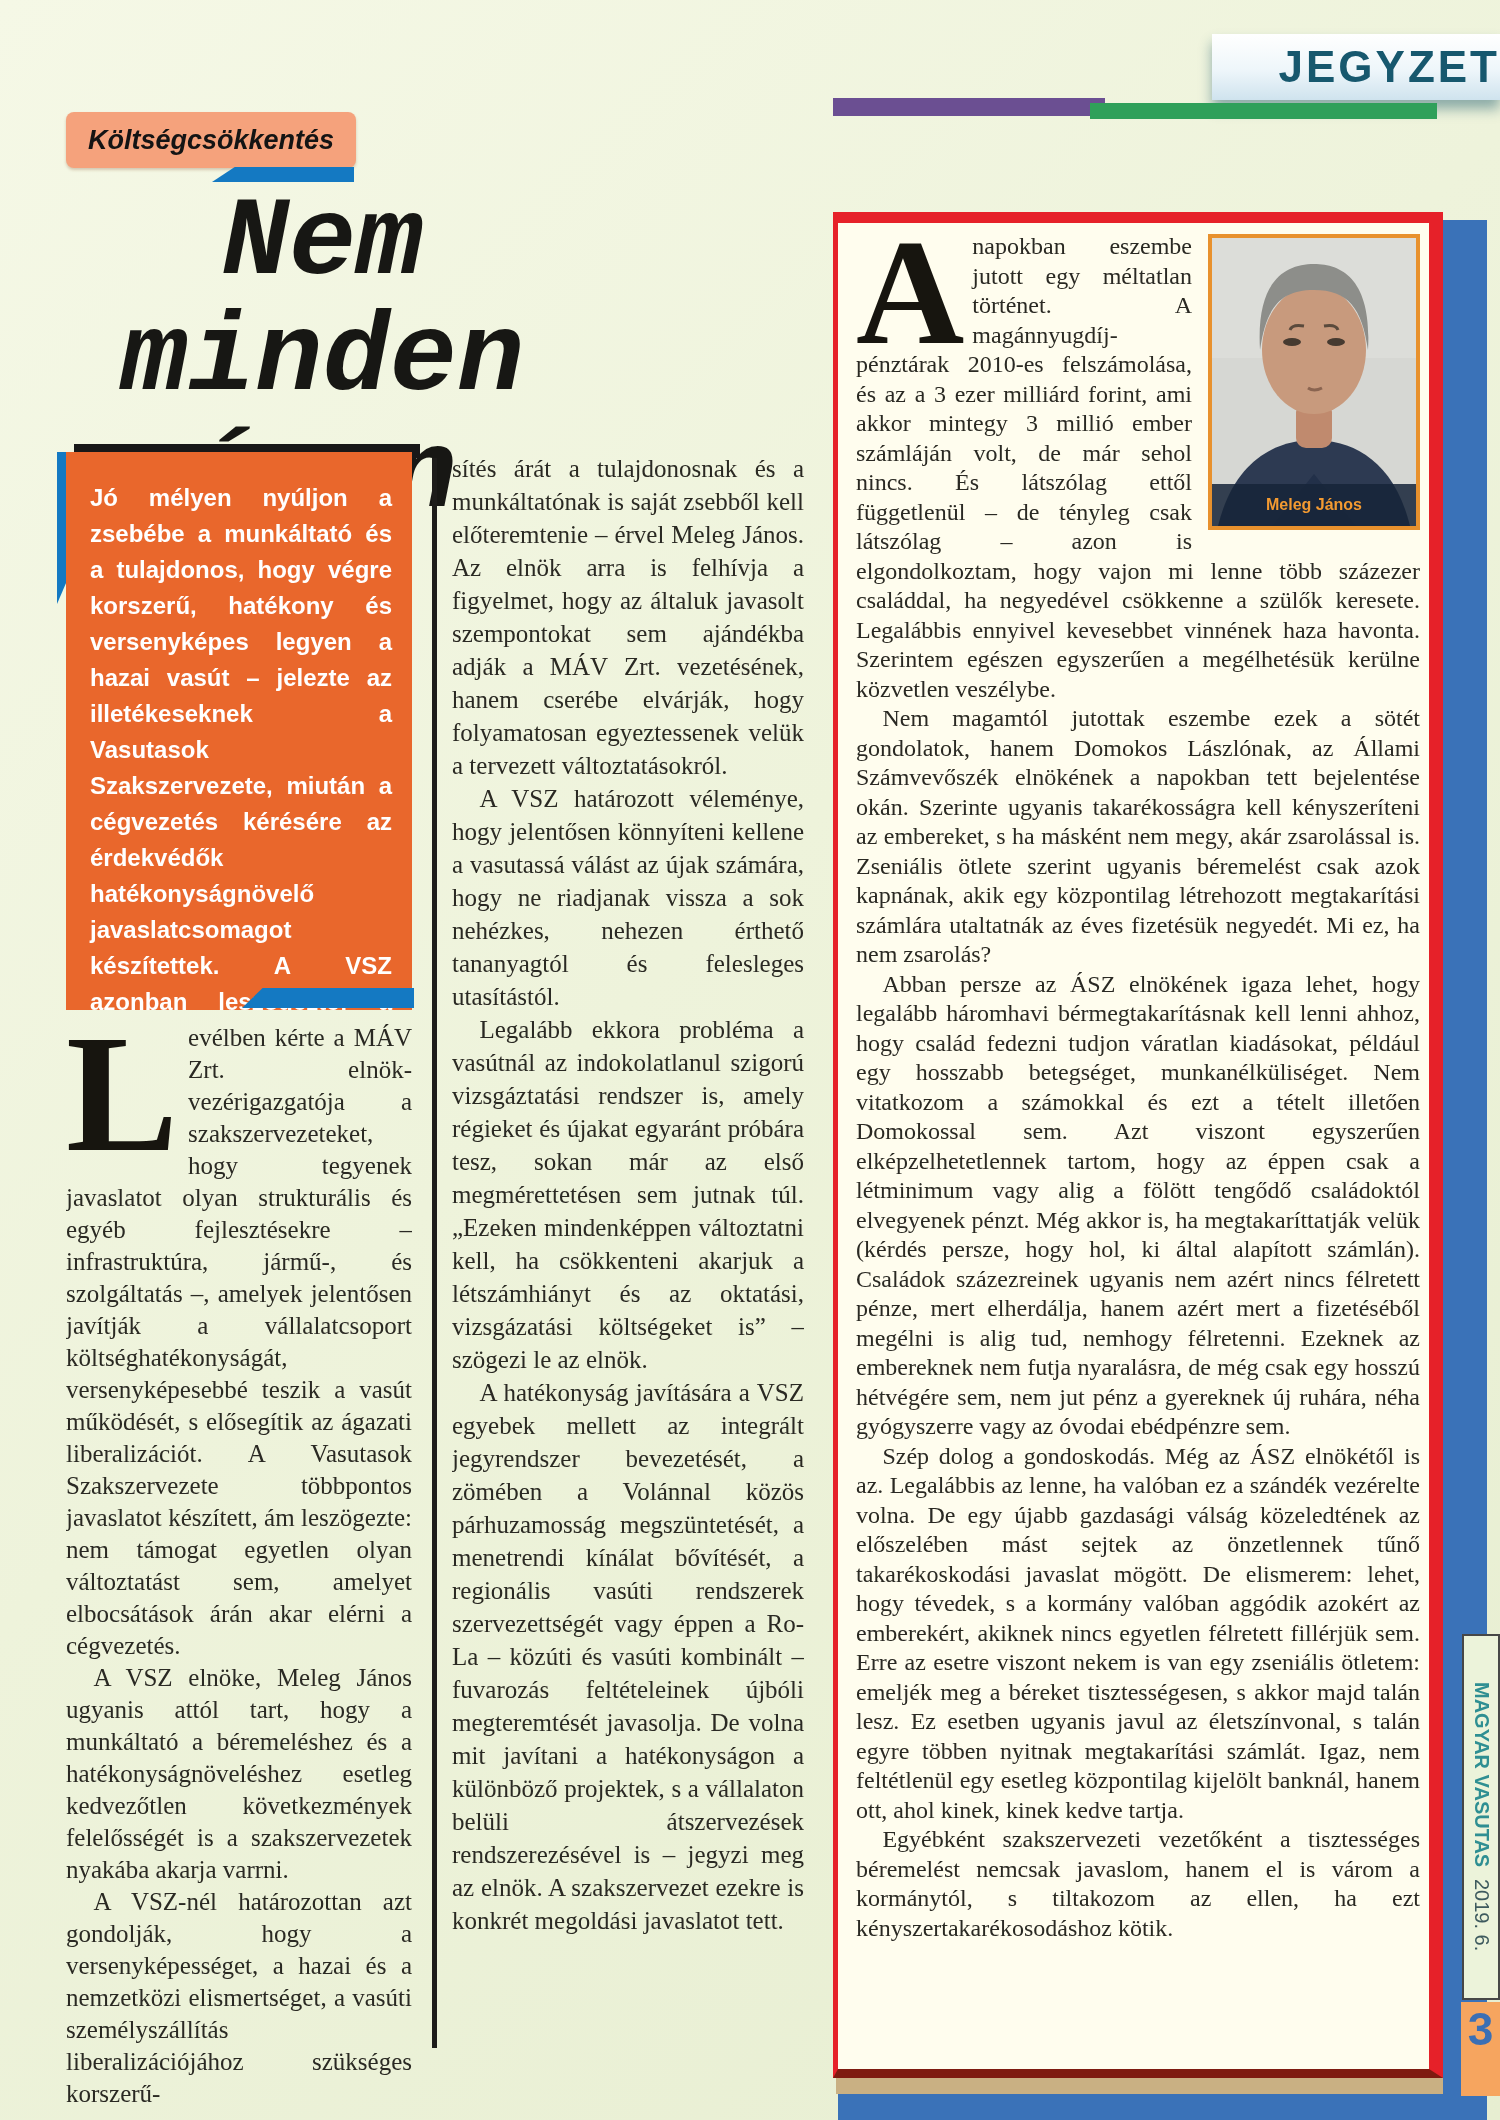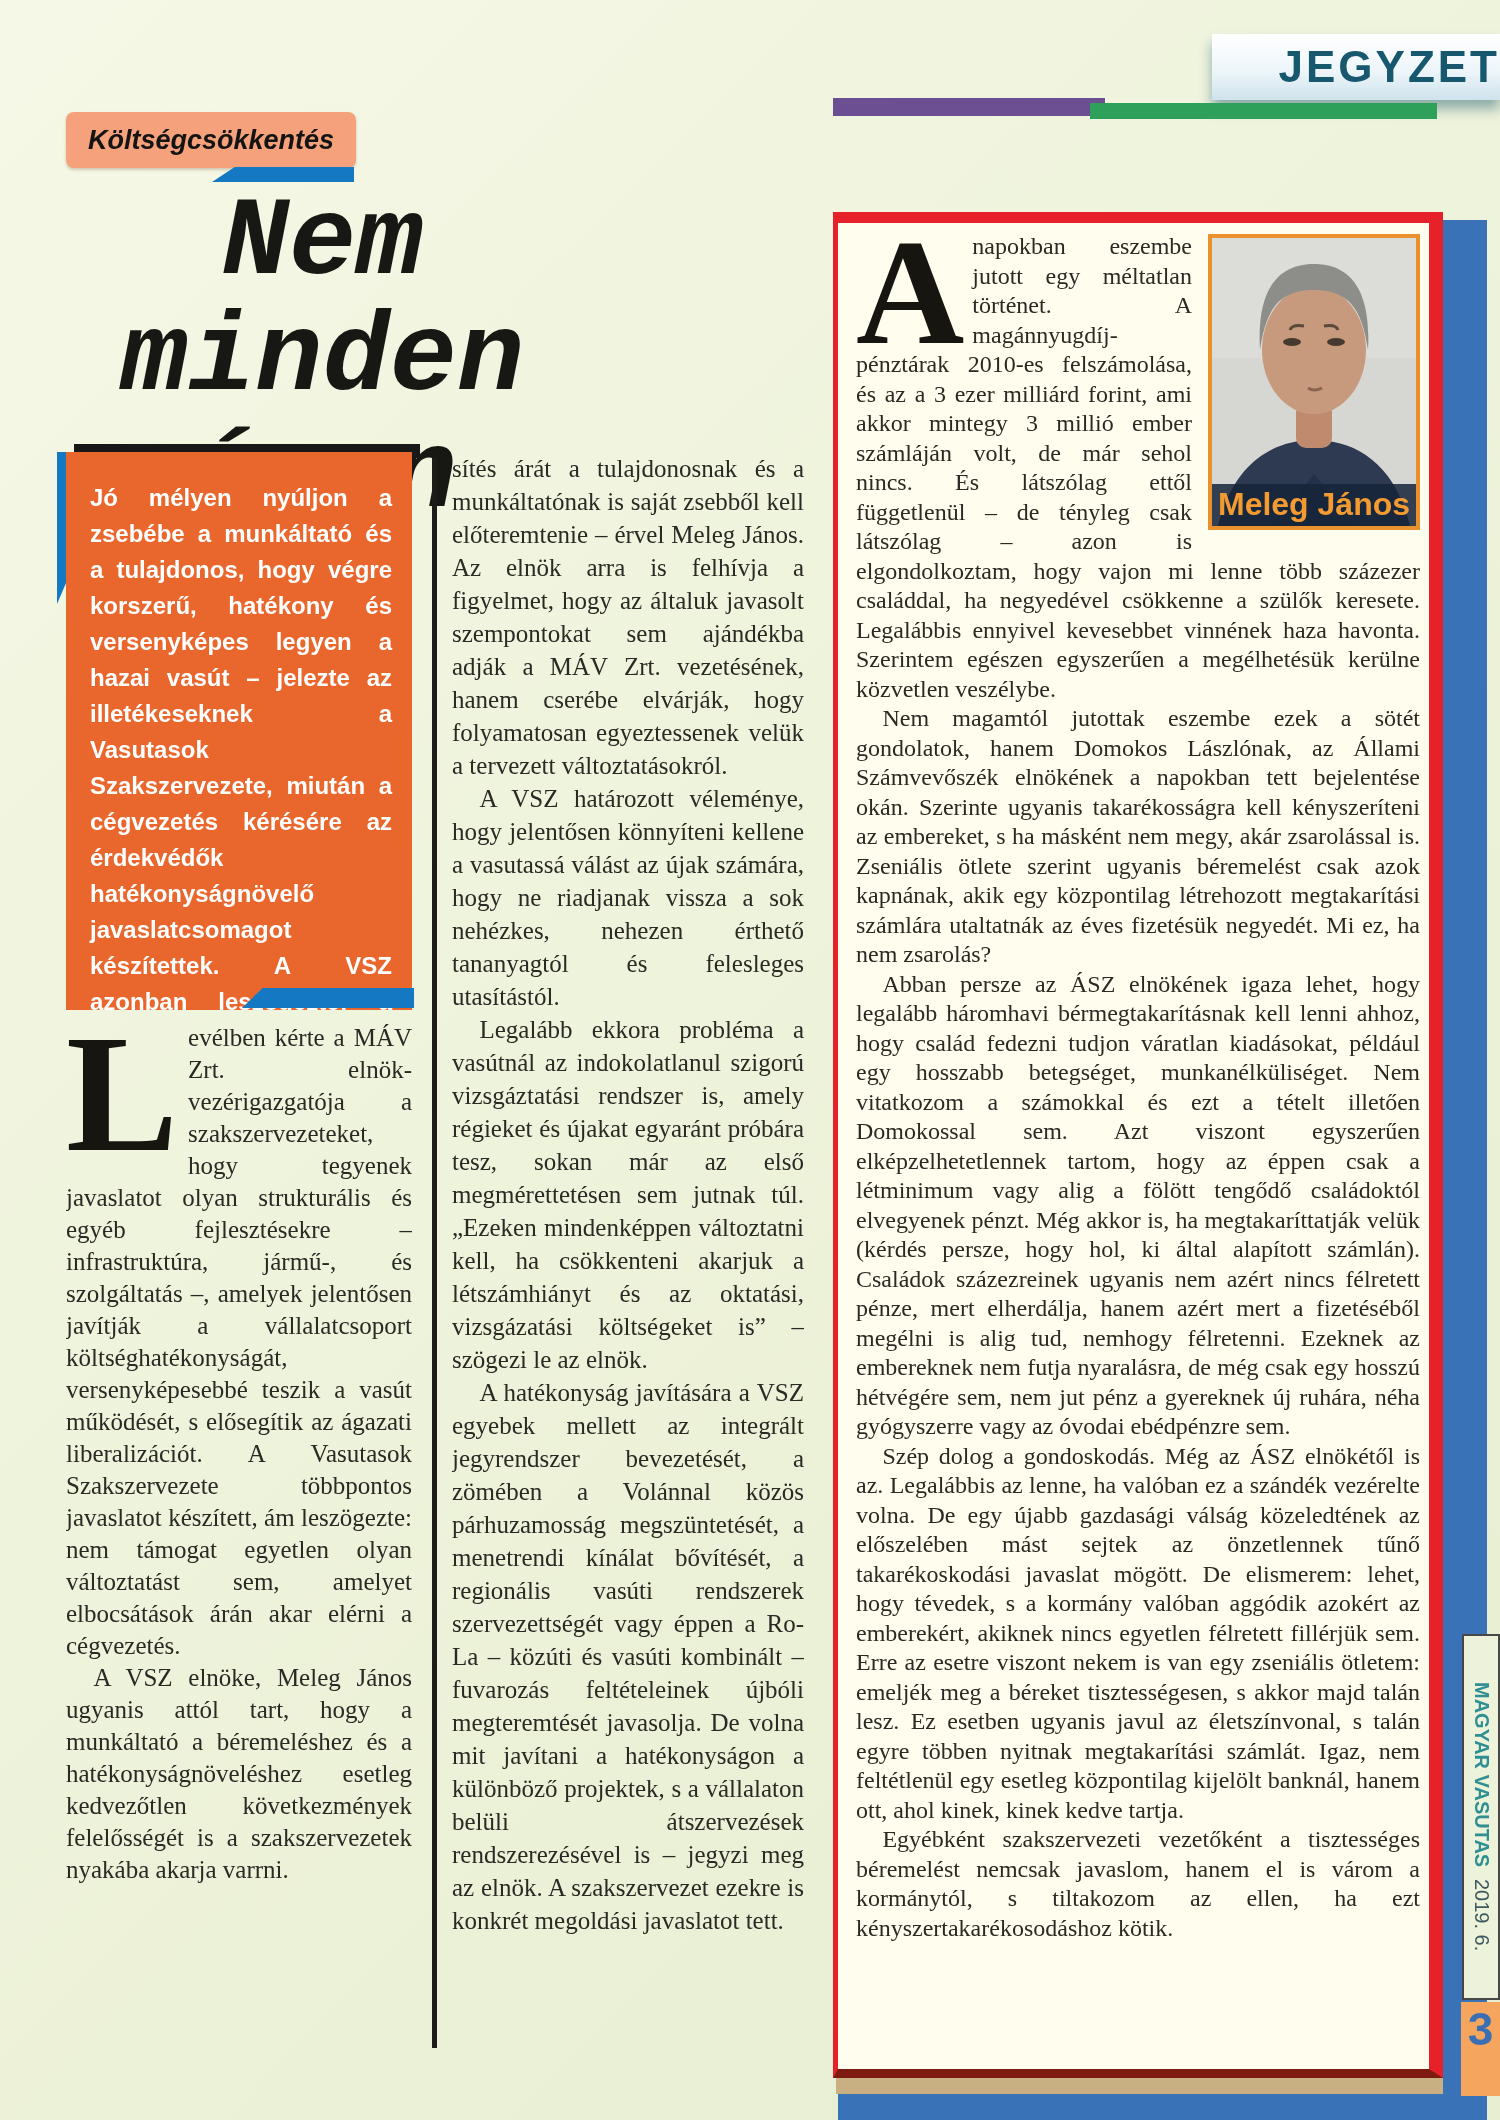--- a/index.html
+++ b/index.html
@@ -91,21 +91,21 @@
   .rtext .dropcap{font-size:150px;line-height:112px;margin:4px 8px 0 0;}
   
   .photo{
     float:right;width:204px;height:288px;border:4px solid #e8912d;
     margin:2px 0 10px 16px;position:relative;background:#d6d7d3;overflow:hidden;
   }
   .photo svg{display:block;}
   .photo .cap{
     position:absolute;left:0;right:0;bottom:0;height:42px;background:rgba(22,36,56,.85);
     display:flex;align-items:center;justify-content:center;
-    font-family:"Liberation Sans",sans-serif;font-weight:bold;font-size:32px;color:#f39a31;
+    font-family:"Liberation Sans",sans-serif;font-weight:bold;font-size:16px;color:#f39a31;
   }
   
   .vstrip{
     position:absolute;left:1462px;top:1634px;width:38px;height:366px;background:#ecf3da;
     border:2px solid #474747;box-sizing:border-box;
     display:flex;align-items:center;justify-content:center;
   }
   .vstrip .inner{
     writing-mode:vertical-rl;font-family:"Liberation Sans",sans-serif;
     font-size:20px;white-space:nowrap;
@@ -140,20 +140,21 @@
   <div class="lead-topbar"></div>
   <div class="lead-blue-left"></div>
   <div class="lead-box">
     <div class="txt">Jó mélyen nyúljon a zsebébe a munkáltató és a tulajdonos, hogy végre korszerű, hatékony és versenyképes legyen a hazai vasút – jelezte az illetékeseknek a Vasutasok Szakszervezete, miután a cégvezetés kérésére az érdekvédők hatékonyságnövelő javaslatcsomagot készítettek. A VSZ azonban leszögezte: a költségcsökkentés során létszámleépítésről szó sem lehet.</div>
   </div>
   <div class="lead-blue-br"></div>
 
   <div class="col1 bodytext">
     <p><span class="dropcap">L</span><span>evélben kérte a MÁV Zrt. elnök-vezérigazgatója a szakszervezeteket, hogy tegyenek javaslatot olyan strukturális és egyéb fejlesztésekre – infrastruktúra, jármű-, és szolgáltatás –, amelyek jelentősen javítják a vállalatcsoport költséghatékonyságát, versenyképesebbé teszik a vasút működését, s elősegítik az ágazati liberalizációt. A Vasutasok Szakszervezete többpontos javaslatot készített, ám leszögezte: nem támogat egyetlen olyan változtatást sem, amelyet elbocsátások árán akar elérni a cégvezetés.</span></p>
     <p class="ind">A VSZ elnöke, Meleg János ugyanis attól tart, hogy a munkáltató a béremeléshez és a hatékonyságnöveléshez esetleg kedvezőtlen következmények felelősségét is a szakszervezetek nyakába akarja varrni.</p>
+    <p class="ind">A VSZ-nél határozottan azt gondolják, hogy a versenyképességet, a hazai és a nemzetközi elismertséget, a vasúti személyszállítás liberalizációjához szükséges korszerű-</p>
   </div>
 
   <div class="divider"></div>
 
   <div class="col2 bodytext">
     <p>sítés árát a tulajdonosnak és a munkáltatónak is saját zsebből kell előteremtenie – érvel Meleg János. Az elnök arra is felhívja a figyelmet, hogy az általuk javasolt szempontokat sem ajándékba adják a MÁV Zrt. vezetésének, hanem cserébe elvárják, hogy folyamatosan egyeztessenek velük a tervezett változtatásokról.</p>
     <p class="ind">A VSZ határozott véleménye, hogy jelentősen könnyíteni kellene a vasutassá válást az újak számára, hogy ne riadjanak vissza a sok nehézkes, nehezen érthető tananyagtól és felesleges utasítástól.</p>
     <p class="ind">Legalább ekkora probléma a vasútnál az indokolatlanul szigorú vizsgáztatási rendszer is, amely régieket és újakat egyaránt próbára tesz, sokan már az első megmérettetésen sem jutnak túl. „Ezeken mindenképpen változtatni kell, ha csökkenteni akarjuk a létszámhiányt és az oktatási, vizsgázatási költségeket is” – szögezi le az elnök.</p>
     <p class="ind">A hatékonyság javítására a VSZ egyebek mellett az integrált jegyrendszer bevezetését, a zömében a Volánnal közös párhuzamosság megszüntetését, a menetrendi kínálat bővítését, a regionális vasúti rendszerek szervezettségét vagy éppen a Ro-La – közúti és vasúti kombinált – fuvarozás feltételeinek újbóli megteremtését javasolja. De volna mit javítani a hatékonyságon a különböző projektek, s a vállalaton belüli átszervezések rendszerezésével is – jegyzi meg az elnök. A szakszervezet ezekre is konkrét megoldási javaslatot tett.</p>
   </div>

